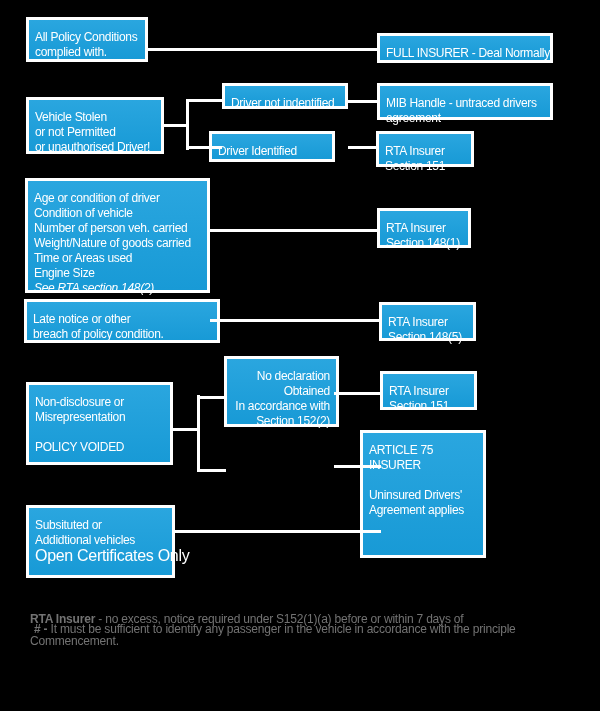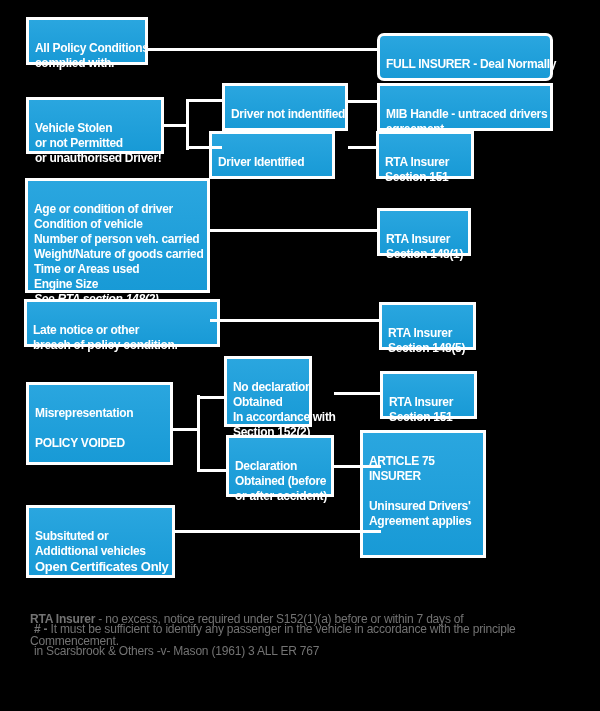--- a/index.html
+++ b/index.html
@@ -1,43 +1,43 @@
 <!DOCTYPE html>
 <html><head>
 <meta charset="utf-8">
 <style>
   html,body{margin:0;padding:0;background:#000;}
   .stage{position:relative;width:600px;height:711px;background:#000;overflow:hidden;
          font-family:"Liberation Sans","DejaVu Sans",sans-serif;}
   .box{position:absolute;box-sizing:border-box;border:3px solid #fff;
        background:linear-gradient(#2aa6df,#189ad6);color:#fff;
-       padding:21px 6px;font-size:12px;font-weight:bold;line-height:15px;
+       padding:10px 6px;font-size:12px;font-weight:normal;line-height:15px;
        letter-spacing:-0.3px;}
   .bl{display:block;min-height:15px;white-space:nowrap;}
   .bl.italic{font-style:italic;}
-  .bl.emph{font-size:13px;}
+  .bl.emph{font-size:16px;}
   .hline,.vline{position:absolute;background:#fff;}
   .notes{position:absolute;color:#737373;font-size:12px;line-height:22px;
          letter-spacing:-0.2px;}
   .notes b{font-weight:bold;}
   .nline{display:block;white-space:nowrap;}
   
   .b-all-policy{left:26px;top:17px;width:122px;height:45px;}
-  .b-full-insurer{left:377px;top:33px;width:176px;height:30px;border-radius:7px;}
+  .b-full-insurer{left:377px;top:33px;width:176px;height:30px;}
   .b-vehicle-stolen{left:26px;top:97px;width:138px;height:57px;}
   .b-driver-not-id{left:222px;top:83px;width:126px;height:24px;}
   .b-driver-id{left:209px;top:131px;width:126px;height:31px;}
   .b-mib{left:377px;top:83px;width:176px;height:37px;}
   .b-rta151-top{left:376px;top:131px;width:98px;height:36px;}
   .b-risk{left:25px;top:178px;width:185px;height:115px;}
   .b-rta1481{left:377px;top:208px;width:94px;height:40px;}
   .b-late{left:24px;top:299px;width:196px;height:44px;}
   .b-rta1485{left:379px;top:302px;width:97px;height:39px;}
   .b-nondisc{left:26px;top:382px;width:147px;height:83px;}
-  .b-nodecl{left:224px;top:356px;width:88px;height:71px;}
+  .b-nodecl{left:224px;top:356px;width:115px;height:71px;text-align:right;}
   .b-decl{left:226px;top:435px;width:108px;height:62px;}
   .b-rta151-bot{left:380px;top:371px;width:97px;height:39px;}
   .b-art75{left:360px;top:430px;width:126px;height:128px;}
   .b-subst{left:26px;top:505px;width:149px;height:73px;}
 </style>
 </head>
 <body>
 
 <div class="stage">
 
@@ -86,34 +86,30 @@
   <div class="box b-late">
     <span class="bl">Late notice or  other</span>
     <span class="bl">breach of policy condition.</span>
   </div>
   <div class="box b-rta1485">
     <span class="bl">RTA Insurer</span>
     <span class="bl">Section 148(5)</span>
   </div>
 
   <div class="box b-nondisc">
+    <span class="bl">Non-disclosure or</span>
     <span class="bl">Misrepresentation</span>
     <span class="bl"></span>
     <span class="bl">POLICY VOIDED</span>
   </div>
   <div class="box b-nodecl">
     <span class="bl">No declaration</span>
     <span class="bl">Obtained</span>
     <span class="bl">In accordance with</span>
     <span class="bl">Section 152(2)</span>
-  </div>
-  <div class="box b-decl">
-    <span class="bl">Declaration</span>
-    <span class="bl">Obtained (before</span>
-    <span class="bl">or after accident)</span>
   </div>
   <div class="box b-rta151-bot">
     <span class="bl">RTA Insurer</span>
     <span class="bl">Section 151</span>
   </div>
   <div class="box b-art75">
     <span class="bl">ARTICLE 75</span>
     <span class="bl">INSURER</span>
     <span class="bl"></span>
     <span class="bl">Uninsured Drivers'</span>
@@ -142,16 +138,15 @@
   <div class="hline" style="left:334px;top:392px;width:46px;height:3px;"></div>
   <div class="hline" style="left:334px;top:465px;width:47px;height:3px;"></div>
   <div class="hline" style="left:175px;top:530px;width:206px;height:3px;"></div>
 
   <div class="notes" style="left:30px;top:608px;">
     <span class="nline"><b>RTA Insurer</b><span> - no excess, notice required under S152(1)(a) before or within 7 days of</span></span>
     <span class="nline">Commencement.</span>
   </div>
   <div class="notes" style="left:34px;top:618px;">
     <span class="nline"><b># -</b><span> It must be sufficient to identify any passenger in the vehicle in accordance with the principle</span></span>
-    <span class="nline">in Scarsbrook &amp; Others -v- Mason (1961) 3 ALL ER 767</span>
   </div>
 
 </div>
 
 </body></html>

